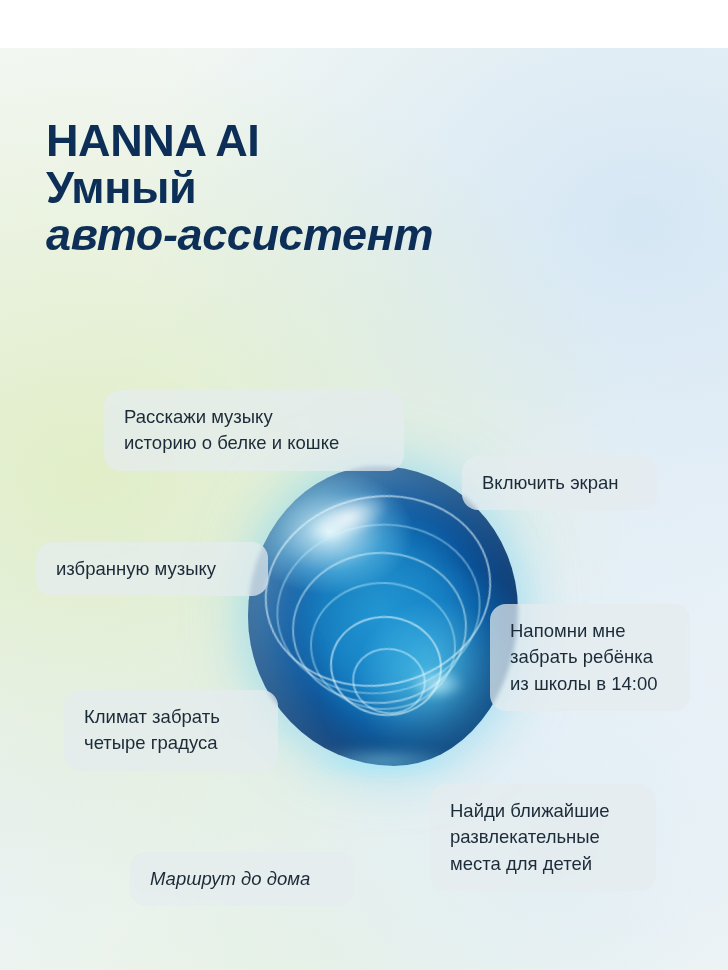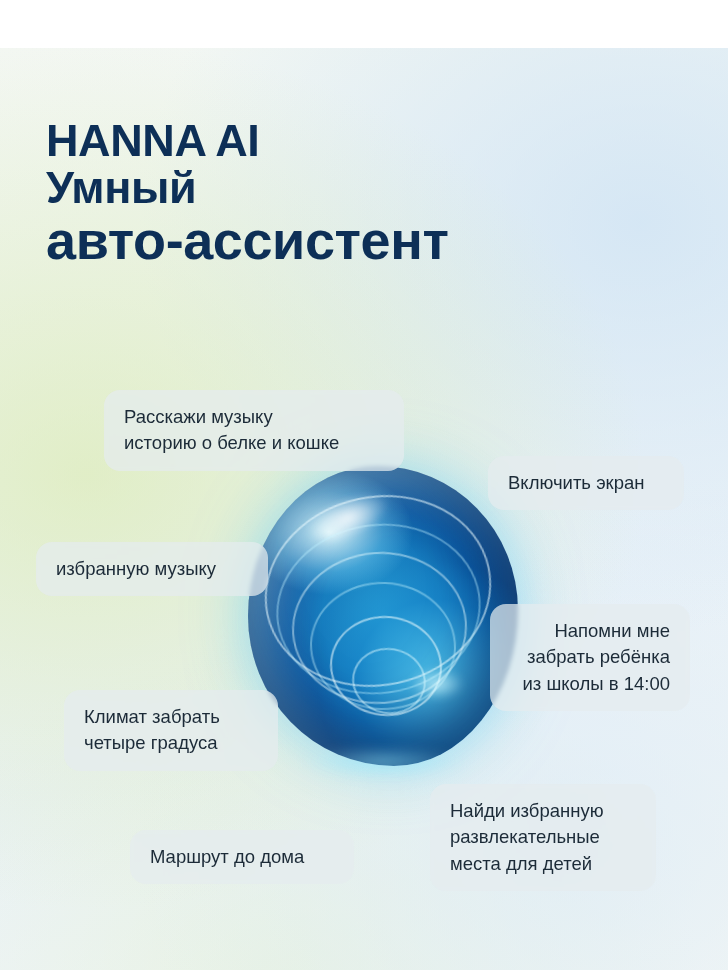--- a/index.html
+++ b/index.html
@@ -38,21 +38,21 @@
   }
   .title-line {
     color: #0d2f57;
     font-weight: 700;
     line-height: 1.04;
     letter-spacing: -0.4px;
     white-space: nowrap;
   }
   .title-line.l1 { font-size: 45px; }
   .title-line.l2 { font-size: 45px; }
-  .title-line.l3 { font-size: 54px; }
+  .title-line.l3 { font-size: 45px; font-style: italic; }
 
   
   #orb-wrap {
     position: absolute;
     left: 248px;
     top: 418px;
     width: 270px;
     height: 310px;
     filter: blur(0.3px);
   }
@@ -127,25 +127,25 @@
     position: absolute;
     background: rgba(228,235,238,0.72);
     border-radius: 16px;
     color: #1c2b38;
     font-size: 18.5px;
     line-height: 1.42;
     padding: 14px 20px;
     backdrop-filter: blur(2px);
   }
   .chip.c1 { left: 104px; top: 342px; width: 300px; }
-  .chip.c2 { left: 488px; top: 408px; width: 196px; }
+  .chip.c2 { left: 462px; top: 408px; width: 196px; }
   .chip.c3 { left: 36px;  top: 494px; width: 232px; }
-  .chip.c4 { left: 490px; top: 556px; width: 200px; text-align: right; }
+  .chip.c4 { left: 490px; top: 556px; width: 200px; }
   .chip.c5 { left: 64px;  top: 642px; width: 214px; }
-  .chip.c6 { left: 130px; top: 782px; width: 224px; }
+  .chip.c6 { left: 130px; top: 804px; width: 224px; font-style: italic; }
   .chip.c7 { left: 430px; top: 736px; width: 226px; }
 
   .chip-line { white-space: nowrap; }
 </style>
 </head>
 <body>
 
 <div id="poster">
 
   <div id="headline">
@@ -191,18 +191,18 @@
   <div class="chip c5">
     <div class="chip-line">Климат забрать</div>
     <div class="chip-line">четыре градуса</div>
   </div>
 
   <div class="chip c6">
     <div class="chip-line">Маршрут до дома</div>
   </div>
 
   <div class="chip c7">
-    <div class="chip-line">Найди избранную</div>
+    <div class="chip-line">Найди ближайшие</div>
     <div class="chip-line">развлекательные</div>
     <div class="chip-line">места для детей</div>
   </div>
 
 </div>
 
 </body></html>

